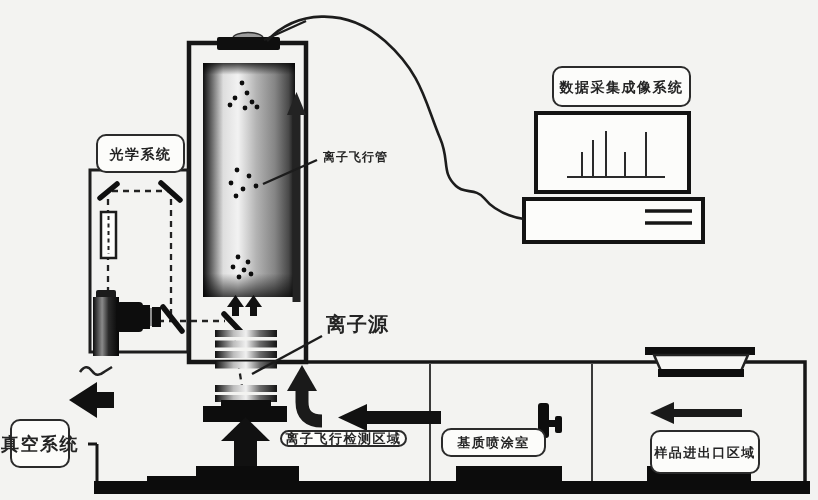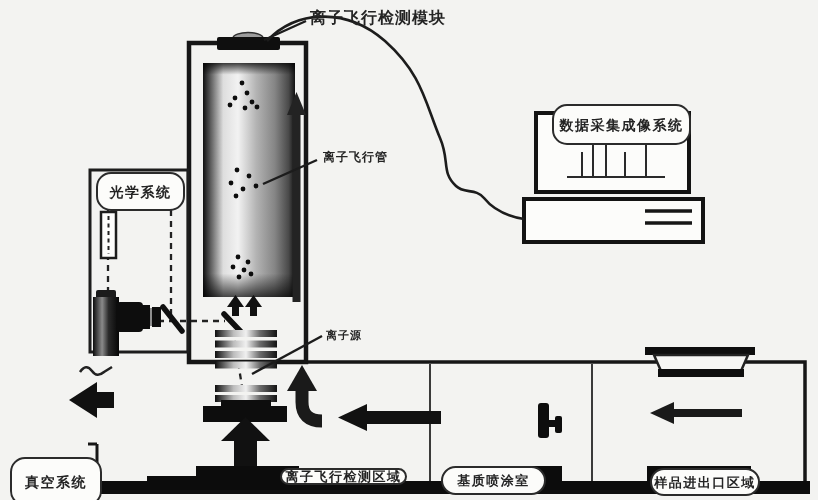--- a/index.html
+++ b/index.html
@@ -8,23 +8,23 @@
     background:#f3f3f1;overflow:hidden;
     font-family:"Liberation Sans","DejaVu Sans",sans-serif;
     color:#1d1d1d;
   }
   .stage svg{position:absolute;left:0;top:0;}
   .lbl{
     position:absolute;white-space:nowrap;font-weight:700;color:#242424;
     letter-spacing:1px;line-height:1;
   }
   .lbl.boxed{
-    background:#fcfcfa;border:2.5px solid #2b2b2b;border-radius:15px;
+    background:#fcfcfa;border:2.5px solid #2b2b2b;border-radius:10px;
     display:flex;align-items:center;justify-content:center;
-    box-sizing:border-box;letter-spacing:1.5px;margin-top:38px;
+    box-sizing:border-box;letter-spacing:1.5px;
   }
 </style>
 </head>
 <body>
 
 <div class="stage">
 
 <svg width="818" height="500" viewBox="0 0 818 500">
   <defs>
     <linearGradient id="tubeGrad" x1="0" y1="0" x2="1" y2="0">
@@ -224,31 +224,30 @@
 
   <path d="M267,41 C295,11 345,6 385,41 C422,74 425,102 440,138 C450,161 441,172 456,186 C464,194 476,188 484,198 C492,208 506,216 524,219" fill="none" stroke="#1c1c1c" stroke-width="2.6"></path>
 
   <g stroke="#1c1c1c" stroke-width="2.4">
     <line x1="306" y1="21" x2="264" y2="40"></line>
     <line x1="317" y1="160" x2="263" y2="184"></line>
     <line x1="322" y1="336" x2="252" y2="374"></line>
   </g>
 </svg>
 
-<div class="lbl" style="left:310px;top:10px;font-size:16px">离子飞行检测模块</div>
 
 <div class="lbl" style="left:323px;top:151px;font-size:12px">离子飞行管</div>
 
-<div class="lbl" style="left:326px;top:330px;font-size:11px">离子源</div>
+<div class="lbl" style="left:326px;top:314px;font-size:20px">离子源</div>
 
 <div class="lbl boxed" style="left:552px;top:66px;width:139px;height:41px;font-size:14px">数据采集成像系统</div>
 
 <div class="lbl boxed" style="left:96px;top:134px;width:89px;height:39px;font-size:14px">光学系统</div>
 
-<div class="lbl boxed" style="left:10px;top:419px;width:92px;height:49px;font-size:14px">真空系统</div>
+<div class="lbl boxed" style="left:10px;top:419px;width:60px;height:49px;font-size:18px">真空系统</div>
 
 <div class="lbl boxed" style="left:280px;top:430px;width:127px;height:17px;font-size:13px">离子飞行检测区域</div>
 
 <div class="lbl boxed" style="left:441px;top:428px;width:105px;height:29px;font-size:13px">基质喷涂室</div>
 
-<div class="lbl boxed" style="left:650px;top:430px;width:110px;height:28px;font-size:13px">样品进出口区域</div>
+<div class="lbl boxed" style="left:650px;top:430px;width:110px;height:44px;font-size:13px">样品进出口区域</div>
 
 </div>
 
 </body></html>

